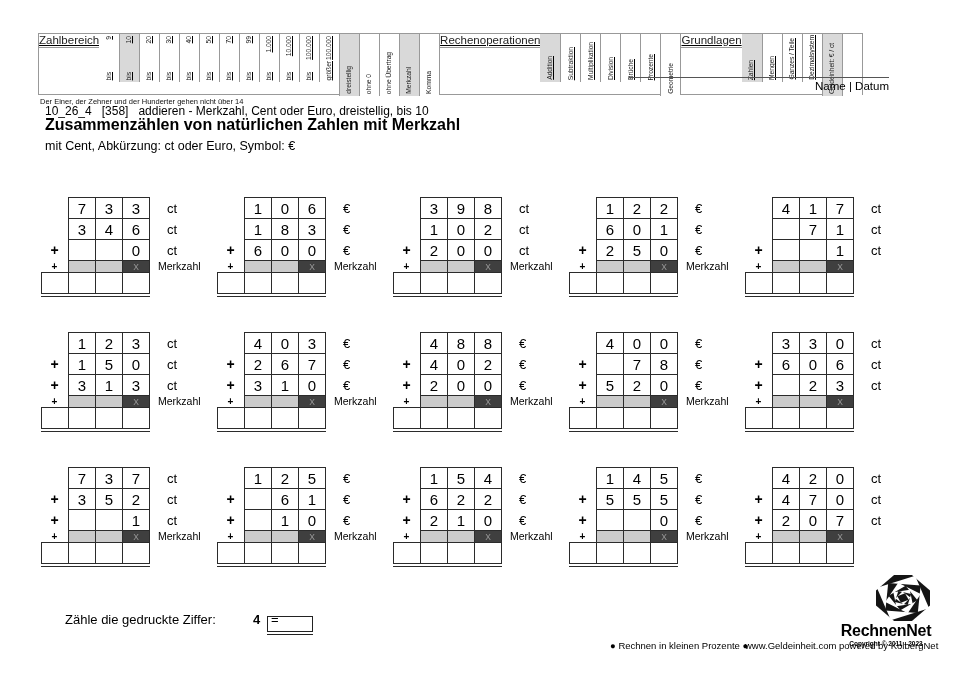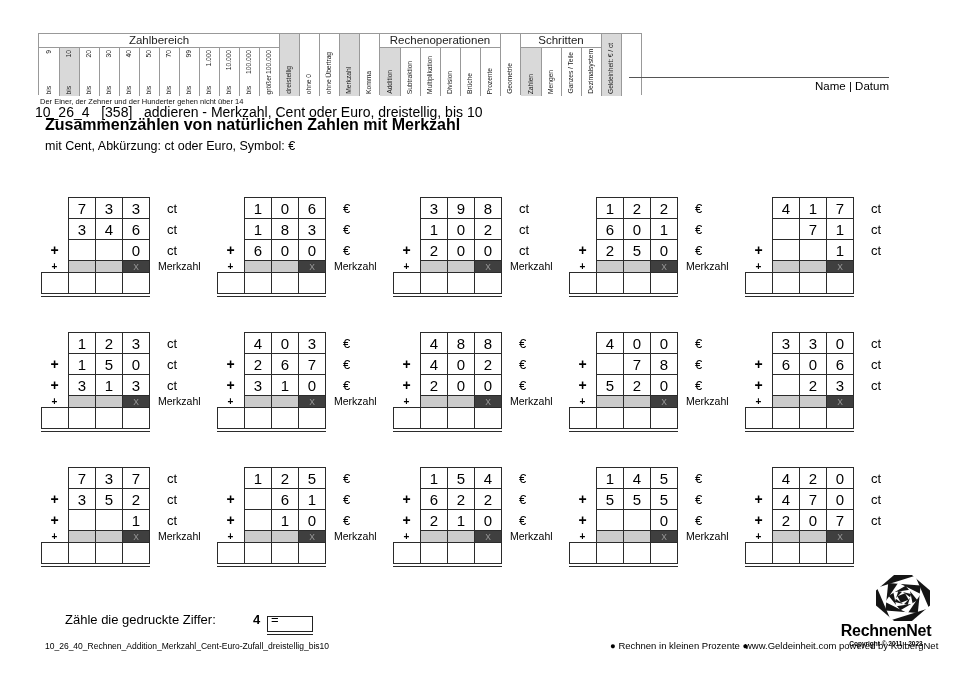--- a/index.html
+++ b/index.html
@@ -3,41 +3,41 @@
 <meta charset="utf-8">
 <style>
   html,body{margin:0;padding:0;background:#fff;}
   *{box-sizing:border-box;}
   #page{position:relative;width:963px;height:681px;background:#fff;overflow:hidden;
         font-family:"Liberation Sans", sans-serif;color:#000;}
 
   
   #header-table{position:absolute;left:38px;top:33px;display:flex;align-items:stretch;
                 border:1px solid #999;height:62px;background:#fff;}
-  .seg{display:flex;flex-direction:column;border-left:1px solid #999;}
+  .seg{display:flex;flex-direction:row;border-left:1px solid #999;text-decoration:underline;}
   .seg:first-child{border-left:none;}
   .group-label{height:14px;line-height:13px;text-align:center;font-size:11.5px;color:#222;
                border-bottom:1px solid #999;}
   .group-cols{display:flex;flex:1;}
   .hcol{width:20px;display:flex;flex-direction:column;align-items:center;justify-content:flex-end;
         padding:2px 0;overflow:hidden;height:48px;border-left:1px solid #999;background:#fff;}
   .group-cols .hcol:first-child{border-left:none;}
   .hcol.tall{height:62px;}
   .hcol.two{justify-content:space-between;}
   .hcol.hl{background:#d9d9d9;}
   .vt{writing-mode:vertical-rl;transform:rotate(180deg);font-size:6.8px;line-height:1;
       letter-spacing:-0.1px;color:#222;white-space:nowrap;}
   #table-caption{position:absolute;left:40px;top:97px;font-size:7.5px;color:#111;}
 
   
   #name-date{position:absolute;left:629px;top:77px;width:260px;border-top:1px solid #555;
              text-align:right;font-size:11.5px;padding-top:2px;}
 
   
-  #code-line{position:absolute;left:35px;top:104px;font-size:14px;white-space:pre;}
+  #code-line{position:absolute;left:45px;top:104px;font-size:12px;white-space:pre;}
   #heading{position:absolute;left:45px;top:116px;font-size:16px;font-weight:bold;}
   #subheading{position:absolute;left:45px;top:139px;font-size:12.5px;}
 
   
   #problems-area{position:absolute;left:0;top:0;width:963px;height:681px;}
   .problem{position:absolute;width:172px;}
   .arow{display:flex;height:22px;}
   .arow + .arow{margin-top:-1px;}
   .pcell{width:27px;display:flex;align-items:center;justify-content:center;
          font-size:14px;font-weight:bold;}
@@ -171,21 +171,21 @@
           </div>
           <div class="hcol">
             <span class="vt">Prozente</span>
           </div>
         </div>
       </div>
       <div class="hcol tall">
         <span class="vt">Geometrie</span>
       </div>
       <div class="seg">
-        <div class="group-label">Schritten</div>
+        <div class="group-label">Grundlagen</div>
         <div class="group-cols">
           <div class="hcol hl">
             <span class="vt">Zahlen</span>
           </div>
           <div class="hcol">
             <span class="vt">Mengen</span>
           </div>
           <div class="hcol">
             <span class="vt">Ganzes / Teile</span>
           </div>
@@ -765,21 +765,20 @@
         <div class="dbl"></div>
       </div>
     </div>
 
   <div class="bt" id="bt-label">Zähle die gedruckte Ziffer:</div>
   <div class="bt" id="bt-digit">4</div>
   <div class="bt" id="bt-eq">=</div>
   <div id="bt-box"></div>
   <div id="bt-dbl"></div>
 
-  <div id="footer-file">10_26_40_Rechnen_Addition_Merkzahl_Cent-Euro-Zufall_dreistellig_bis10</div>
   <div id="footer-slogan">● Rechnen in kleinen Prozente ●</div>
   <div id="footer-site">www.Geldeinheit.com powered by KolbergNet</div>
 
   <div id="logo">
     <span>
       <svg viewBox="-34 -34 68 68" width="54" height="46" preserveAspectRatio="none">
           <rect x="-32" y="-32" width="64" height="64" transform="rotate(45)" fill="#141414"></rect>
           <rect x="-25.6" y="-25.6" width="51.2" height="51.2" transform="rotate(70)" fill="#ffffff"></rect>
           <rect x="-20.480000000000004" y="-20.480000000000004" width="40.96000000000001" height="40.96000000000001" transform="rotate(95)" fill="#141414"></rect>
           <rect x="-16.384000000000004" y="-16.384000000000004" width="32.76800000000001" height="32.76800000000001" transform="rotate(120)" fill="#ffffff"></rect>

